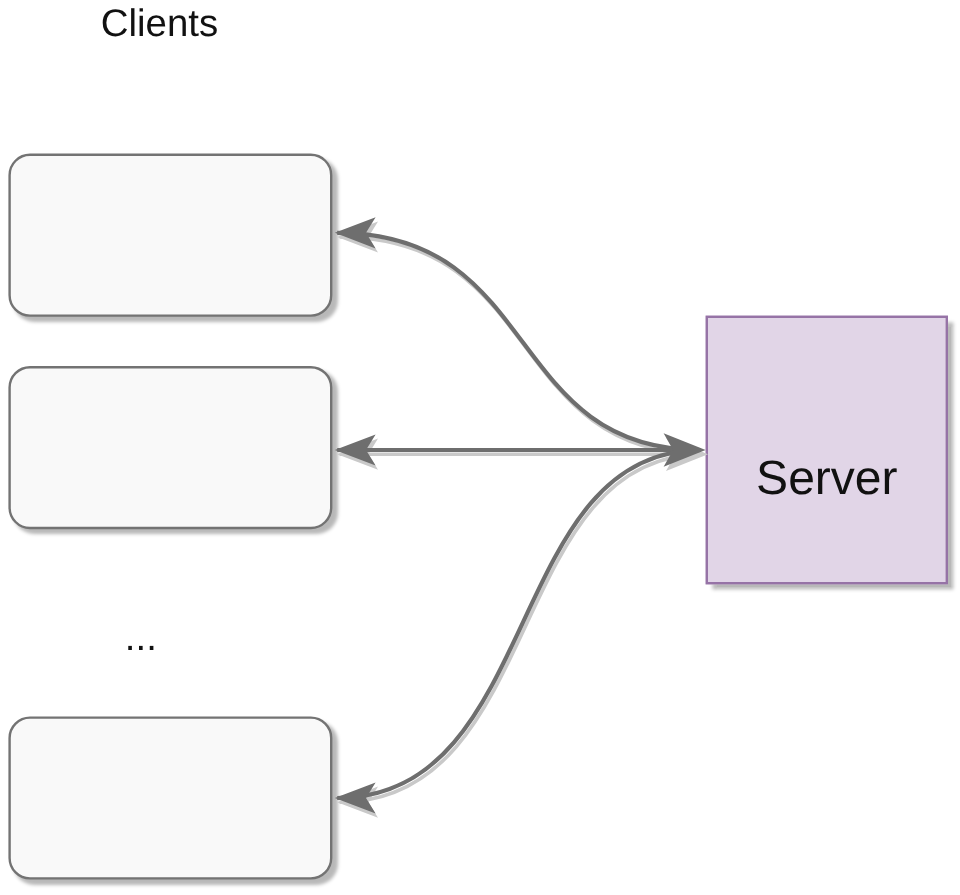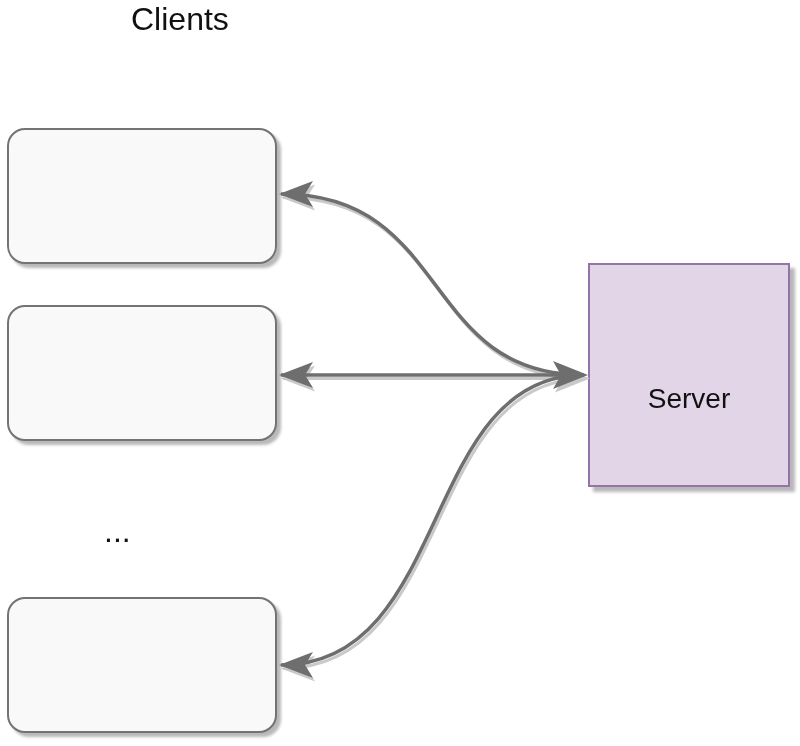--- a/index.html
+++ b/index.html
@@ -18,21 +18,20 @@
   .diagram-label {
     position: absolute;
     font-size: 32px;
     line-height: 1.1;
     color: var(--text, #111111);
     white-space: nowrap;
   }
   .clients-title {
     left: 84px;
     top: 2px;
-    margin-left: 47px;
   }
   .ellipsis-label {
     left: 104px;
     top: 514px;
   }
   .client-node {
     position: absolute;
     left: 7px;
     width: 270px;
     height: 136px;
@@ -53,21 +52,21 @@
     height: 224px;
     box-sizing: border-box;
     background: var(--server-fill, #e1d5e7);
     border: 2px solid var(--server-border, #9673a6);
     box-shadow: 5px 5px 3px rgba(0,0,0,0.28);
     display: flex;
     align-items: center;
     justify-content: center;
   }
   .server-label {
-    font-size: 28px;
+    font-size: 40px;
     color: var(--text, #111111);
     margin-top: 48px;
   }
   .connector-layer {
     position: absolute;
     left: 0;
     top: 0;
     width: 800px;
     height: 746px;
     pointer-events: none;

